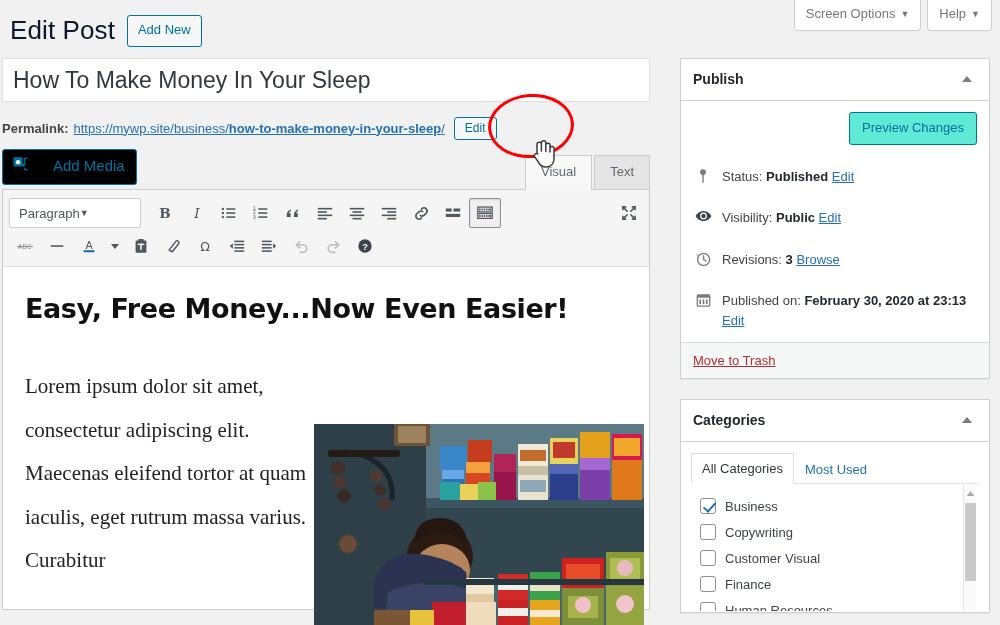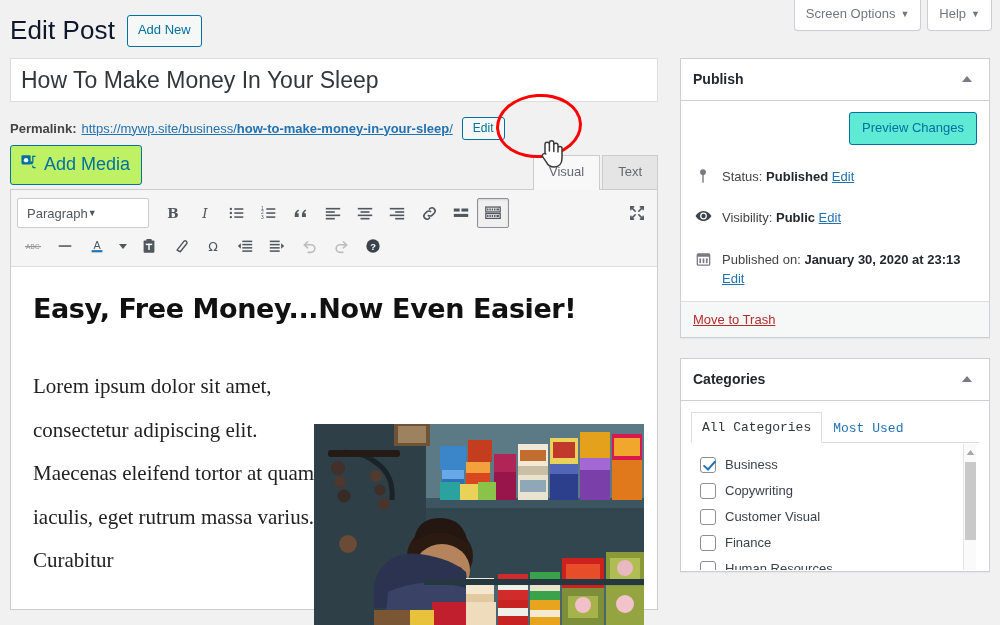--- a/index.html
+++ b/index.html
@@ -51,21 +51,21 @@
     padding: 4px 10px 5px 10px;
     cursor: pointer;
     line-height: 1.6;
   }
 
   
   .columns {
     position: absolute; left: 0; top: 58px; right: 0; bottom: 0;
     display: flex; align-items: flex-start;
   }
-  .col-main { width: 668px; padding-left: 10px; }
+  .col-main { width: 668px; padding-left: 2px; }
   .col-side { width: 332px; padding: 0 10px 0 12px; }
 
   
   .title-field {
     width: 648px; height: 44px;
     border: 1px solid #ddd;
     background: #fff;
     font-family: "Liberation Sans", sans-serif;
     font-size: 23px; font-weight: 400;
     color: #32373c;
@@ -115,26 +115,26 @@
   
   .editor-wrap { margin-top: 4px; width: 648px; position: relative; }
 
   .media-row {
     display: flex; align-items: flex-end; justify-content: space-between;
     height: 42px;
   }
   .add-media-btn {
     border: 1px solid #0071a1;
     color: #0071a1;
-    background: #bef264;
+    background: #000000;
     border-radius: 3px;
-    font-size: 18px;
+    font-size: 15px;
     padding: 5px 11px 6px 9px;
     cursor: pointer;
-    display: inline-flex; align-items: center; gap: 7px;
+    display: inline-flex; align-items: center; gap: 24px;
     line-height: 1.5;
     margin-bottom: 4px;
   }
 
   .editor-tabs { display: flex; align-items: flex-end; gap: 0; }
   .ed-tab {
     font-size: 13px;
     padding: 7px 15px 8px 15px;
     border: 1px solid #ccc;
     border-bottom: none;
@@ -258,21 +258,21 @@
   }
   .trash-link { color: #b32d2e; text-decoration: underline; font-size: 13px; cursor: pointer; }
   .update-btn {
     background: #2271b1; color: #fff;
     border: 1px solid #2271b1; border-radius: 3px;
     font-size: 14px; padding: 7px 16px 8px 16px; cursor: pointer;
     line-height: 1.4;
   }
 
   
-  .cat-tabs { display: flex; align-items: flex-end; border-bottom: 1px solid #ddd; margin: 0 0 0 0; font-family: Liberation Mono, monospace; }
+  .cat-tabs { display: flex; align-items: flex-end; border-bottom: 1px solid #ddd; margin: 0 0 0 0; }
   .cat-tab {
     font-size: 13px; padding: 7px 10px 7px 10px;
     cursor: pointer; color: #2271b1;
     border: 1px solid transparent; border-bottom: none;
     position: relative; top: 1px;
   }
   .cat-tab.active {
     color: #32373c; background: #fff;
     border-color: #ddd; border-bottom: 1px solid #fff;
   }
@@ -609,34 +609,48 @@
               <circle cx="9" cy="7" r="2.3"></circle>
             </svg>
           </span>
           <span>
             <span>Visibility:</span>
             <b>Public</b>
             <span class="inline-link">Edit</span>
           </span>
         </div>
 
+        <div class="status-line">
+          <span class="ico">
+            <svg width="16" height="16" viewBox="0 0 16 16" fill="none" stroke="#787c82" stroke-width="1.4">
+              <circle cx="8.6" cy="8.4" r="6"></circle>
+              <path d="M8.6 4.8 L8.6 8.4 L11 10" stroke-linecap="round"></path>
+              <path d="M3.4 3.4 L1.6 3 L2.4 5" fill="#787c82" stroke="none"></path>
+            </svg>
+          </span>
+          <span>
+            <span>Revisions:</span>
+            <b>3</b>
+            <span class="inline-link">Browse</span>
+          </span>
+        </div>
 
         <div class="status-line" style="margin-bottom:2px;">
           <span class="ico">
             <svg width="15" height="16" viewBox="0 0 16 16" fill="#787c82">
               <rect x="1.4" y="2.6" width="13.2" height="12" rx="1" fill="none" stroke="#787c82" stroke-width="1.4"></rect>
               <rect x="1.4" y="2.6" width="13.2" height="3"></rect>
               <rect x="3.6" y="7.4" width="1.8" height="5"></rect>
                 <rect x="7.1" y="7.4" width="1.8" height="5"></rect>
                 <rect x="10.6" y="7.4" width="1.8" height="5"></rect>
             </svg>
           </span>
           <span>
             <span>Published on:</span>
-            <b>January 30, 2020 at 23:13</b>
+            <b>February 30, 2020 at 23:13</b>
             <br>
             <span class="inline-link">Edit</span>
           </span>
         </div>
       </div>
 
       <div class="publish-footer">
         <span class="trash-link">Move to Trash</span>
       </div>
     </div>

